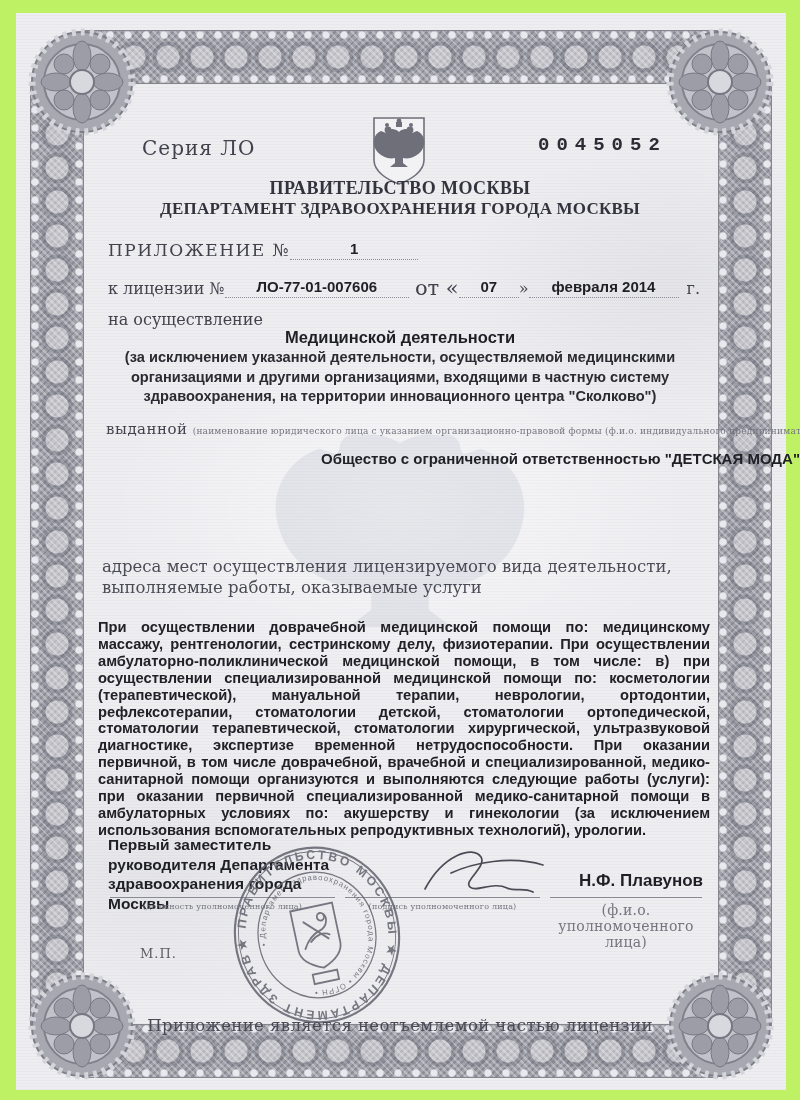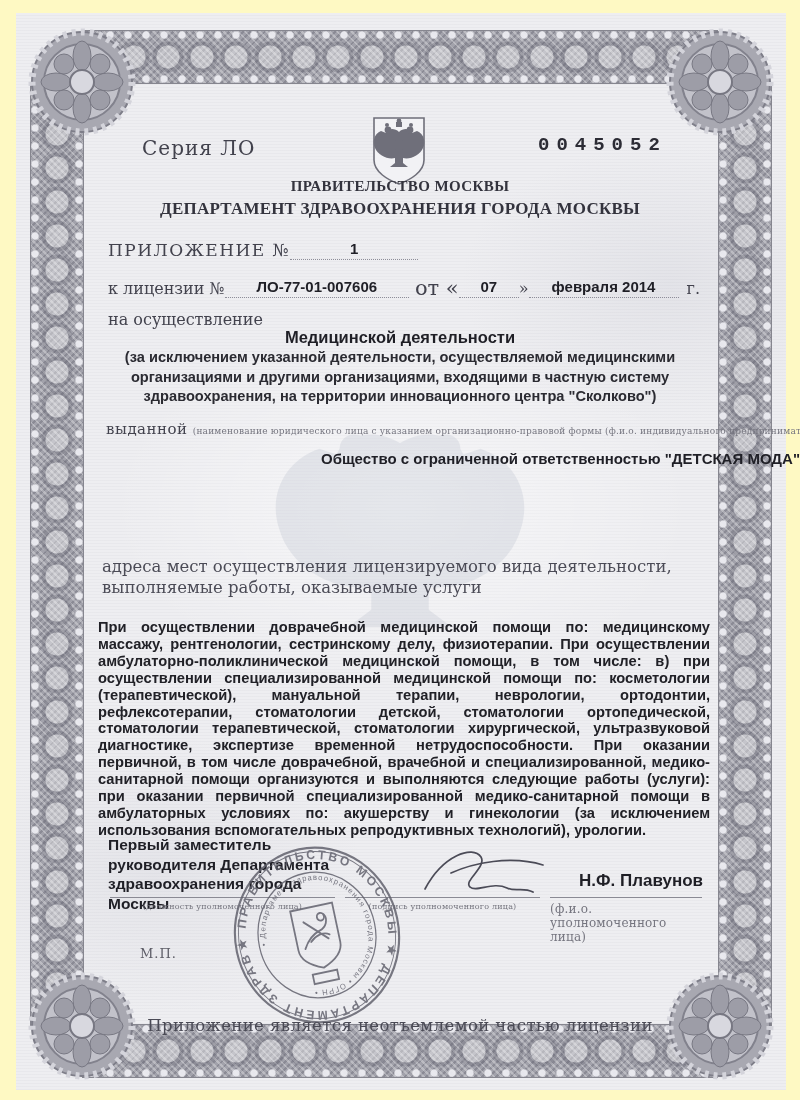--- a/index.html
+++ b/index.html
@@ -1,16 +1,16 @@
 <!DOCTYPE html>
 <html><head>
 <meta charset="utf-8">
 <style>
   html,body{margin:0;padding:0;background:#ffffff;}
-  .page{position:relative;width:800px;height:1100px;background:#fef9c3;overflow:hidden;
+  .page{position:relative;width:800px;height:1100px;background:#bef264;overflow:hidden;
         font-family:"DejaVu Serif", serif;}
   .paper{position:absolute;left:16px;top:13px;right:14px;bottom:10px;background:#eeeef1;
     background-image:
       radial-gradient(ellipse 420px 260px at 50% 46%, rgba(255,255,255,.5), transparent 70%),
       radial-gradient(ellipse 300px 200px at 18% 80%, rgba(170,172,186,.14), transparent 70%),
       radial-gradient(ellipse 300px 200px at 85% 25%, rgba(170,172,186,.16), transparent 70%),
       repeating-linear-gradient(0deg, rgba(125,125,142,.05) 0 1px, transparent 1px 3px);}
   
   .band{position:absolute;border:1px solid #86868f;background-color:#a2a2ab;}
   .band-h{
@@ -138,21 +138,21 @@
       <rect x="30" y="8" width="6" height="5"></rect>
       <circle cx="33" cy="7" r="2.4"></circle>
         <circle cx="21" cy="11" r="2"></circle>
         <circle cx="45" cy="11" r="2"></circle>
       <rect x="29" y="26" width="8" height="10" rx="2"></rect>
     </g>
   </svg>
 
   <div class="abs" style="left:538px;top:134px;font-family:'Liberation Mono', monospace;font-weight:bold;font-size:19px;letter-spacing:7px;color:#2c2c35;">0045052</div>
 
-  <div class="abs ctr" style="top:178px;font-family:'Liberation Serif', serif;font-weight:bold;font-size:15px;letter-spacing:.4px;color:#33333d;">ПРАВИТЕЛЬСТВО МОСКВЫ</div>
+  <div class="abs ctr" style="top:178px;font-family:'Liberation Serif', serif;font-weight:bold;font-size:18px;letter-spacing:.4px;color:#33333d;">ПРАВИТЕЛЬСТВО МОСКВЫ</div>
   <div class="abs ctr" style="top:199px;font-family:'Liberation Serif', serif;font-weight:bold;font-size:17px;letter-spacing:.2px;color:#33333d;">ДЕПАРТАМЕНТ ЗДРАВООХРАНЕНИЯ ГОРОДА МОСКВЫ</div>
 
   <div class="abs formrow" style="left:108px;top:240px;width:310px;">
     <span class="serif" style="font-size:17px;letter-spacing:1.5px;white-space:nowrap;">ПРИЛОЖЕНИЕ  №</span>
     <span class="field sansb" style="flex:1;font-size:15px;">1</span>
   </div>
 
   <div class="abs formrow" style="left:108px;top:276px;width:592px;">
     <span class="serif" style="font-size:16px;white-space:nowrap;">к лицензии №</span>
     <span class="field sansb" style="flex:1.7;font-size:15px;">ЛО-77-01-007606</span>
@@ -192,21 +192,21 @@
   </svg>
 
   <div class="abs sansb" style="left:545px;top:871px;width:158px;text-align:right;font-size:17px;">Н.Ф. Плавунов</div>
 
   <div class="sigline" style="left:110px;top:897px;width:225px;"></div>
   <div class="sigline" style="left:345px;top:897px;width:195px;"></div>
   <div class="sigline" style="left:550px;top:897px;width:152px;"></div>
 
   <div class="abs cap" style="left:110px;top:902px;width:225px;text-align:center;font-size:8px;">(должность уполномоченного лица)</div>
   <div class="abs cap" style="left:345px;top:902px;width:195px;text-align:center;font-size:8px;">(подпись уполномоченного лица)</div>
-  <div class="abs cap" style="left:550px;top:902px;width:152px;font-size:12px;">(ф.и.о. уполномоченного лица)</div>
+  <div class="abs cap" style="left:550px;top:902px;width:152px;text-align:center;font-size:14px;">(ф.и.о. уполномоченного лица)</div>
 
   <div class="abs serif" style="left:140px;top:946px;font-size:13px;color:#5c5c66;letter-spacing:1px;">М.П.</div>
 
   <svg class="stamp" style="left:228px;top:840px;width:178px;height:190px;" viewBox="0 0 200 212">
     <defs>
       <path id="stamp-outer-path" d="M100,106 m-80,0 a80,80 0 1,1 160,0 a80,80 0 1,1 -160,0"></path>
       <path id="stamp-inner-path" d="M100,106 m-58,0 a58,58 0 1,1 116,0 a58,58 0 1,1 -116,0"></path>
     </defs>
     <circle cx="100" cy="106" r="92" fill="none" stroke="#5d5d69" stroke-width="2.4"></circle>
     <circle cx="100" cy="106" r="88" fill="none" stroke="#5d5d69" stroke-width="1"></circle>

